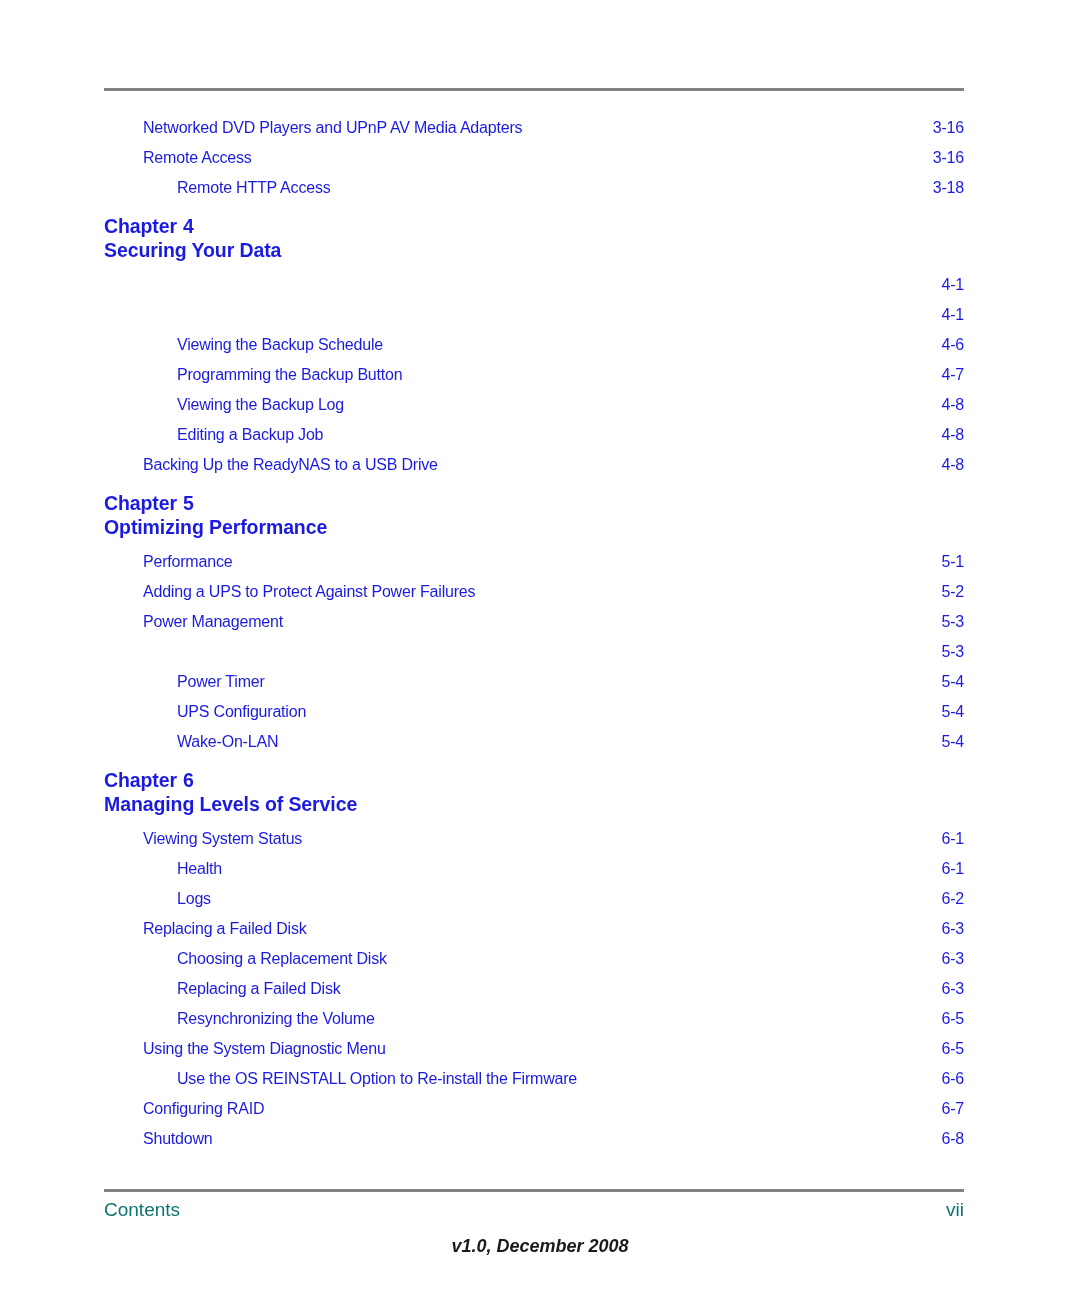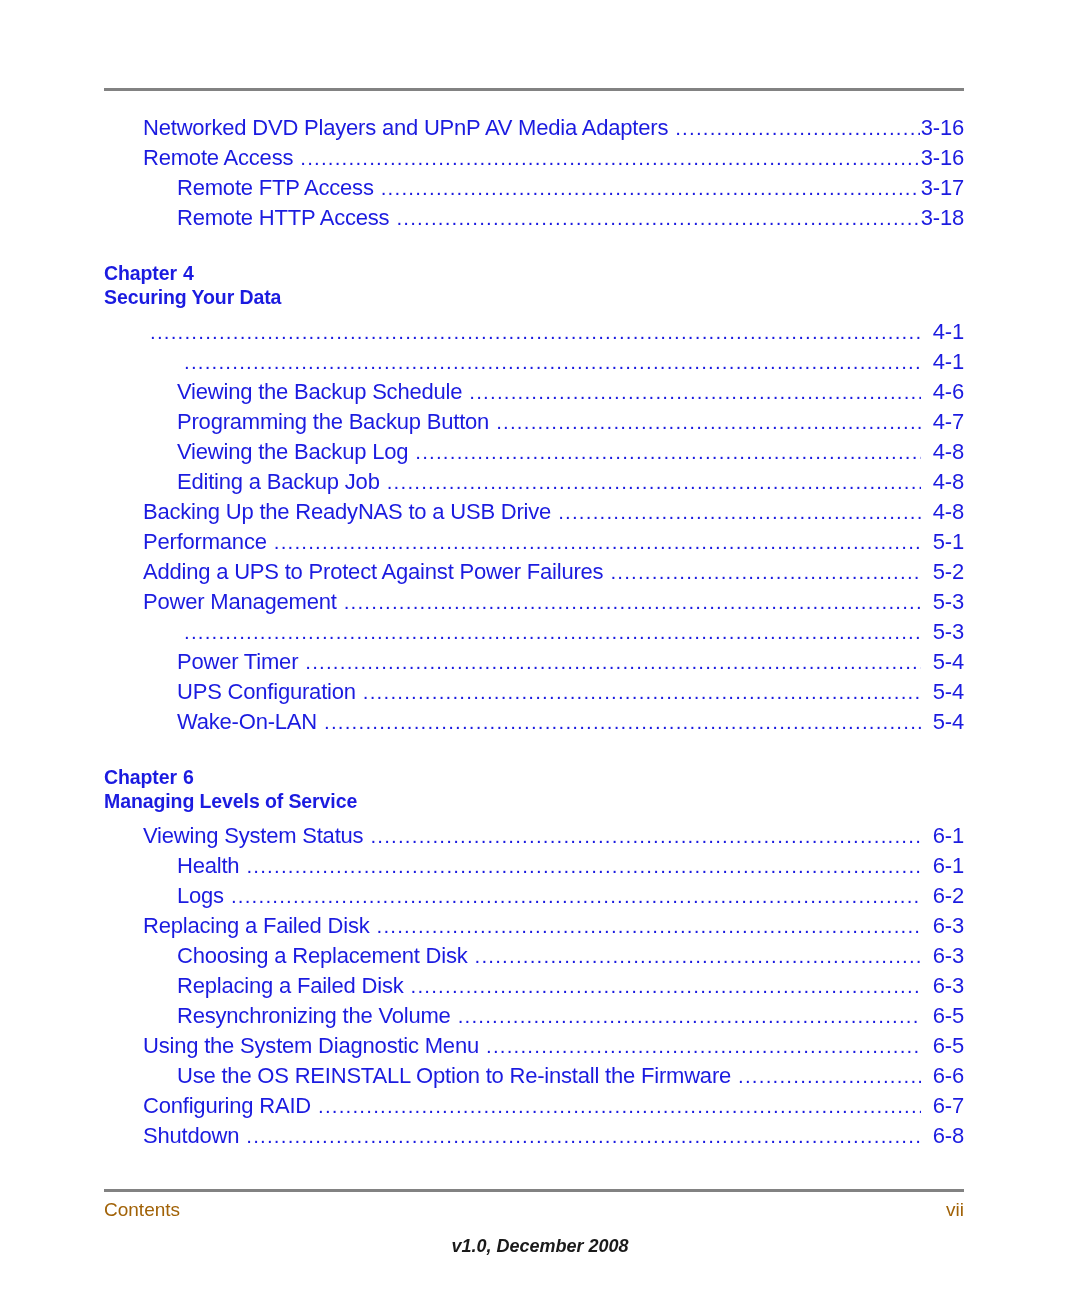--- a/index.html
+++ b/index.html
@@ -34,33 +34,33 @@
     top: 113px;
     width: 860px;
   }
 
   
   .chapter-head {
     color: #1b1be0;
     font-weight: bold;
     font-size: 19.5px;
     line-height: 24px;
-    margin-top: 28px;
+    margin-top: 11px;
     margin-bottom: 8px;
     letter-spacing: -0.1px;
   }
   .chapter-head .chap-line { white-space: nowrap; }
   .chapter-head .chap-num { margin-left: 6px; font-weight: bold; }
 
   
   .entry {
     display: flex;
     align-items: baseline;
     color: #1b1be0;
-    font-size: 22px;
+    font-size: 16px;
     line-height: 30px;
     height: 30px;
     white-space: nowrap;
     letter-spacing: -0.2px;
   }
   .entry.lvl1 { padding-left: 39px; }
   .entry.lvl2 { padding-left: 73px; }
 
   .entry .title { flex: 0 0 auto; }
 
@@ -89,21 +89,21 @@
 
   
   .footer-row {
     position: absolute;
     left: 104px;
     top: 1199px;
     width: 860px;
     display: flex;
     justify-content: space-between;
     align-items: baseline;
-    color: #a16207;
+    color: #0f766e;
     font-size: 19px;
   }
   .footer-version {
     position: absolute;
     left: 0;
     top: 1236px;
     width: 1080px;
     text-align: center;
     color: #1a1a1a;
     font-size: 18px;
@@ -123,25 +123,20 @@
         <span class="title">Networked DVD Players and UPnP AV Media Adapters</span>
         <span class="leader"></span>
         <span class="pageno">3-16</span>
       </div>
       <div class="entry lvl1">
         <span class="title">Remote Access</span>
         <span class="leader"></span>
         <span class="pageno">3-16</span>
       </div>
       <div class="entry lvl2">
-        <span class="title">Remote FTP Access</span>
-        <span class="leader"></span>
-        <span class="pageno">3-17</span>
-      </div>
-      <div class="entry lvl2">
         <span class="title">Remote HTTP Access</span>
         <span class="leader"></span>
         <span class="pageno">3-18</span>
       </div>
       <div class="chapter-head">
         <div class="chap-line"><span>Chapter</span><span class="chap-num">4</span></div>
         <div class="chap-line">Securing Your Data</div>
       </div>
       <div class="entry lvl1">
         <span class="leader"></span>
@@ -168,20 +163,24 @@
       </div>
       <div class="entry lvl2">
         <span class="title">Editing a Backup Job</span>
         <span class="leader"></span>
         <span class="pageno">4-8</span>
       </div>
       <div class="entry lvl1">
         <span class="title">Backing Up the ReadyNAS to a USB Drive</span>
         <span class="leader"></span>
         <span class="pageno">4-8</span>
+      </div>
+      <div class="chapter-head">
+        <div class="chap-line"><span>Chapter</span><span class="chap-num">5</span></div>
+        <div class="chap-line">Optimizing Performance</div>
       </div>
       <div class="entry lvl1">
         <span class="title">Performance</span>
         <span class="leader"></span>
         <span class="pageno">5-1</span>
       </div>
       <div class="entry lvl1">
         <span class="title">Adding a UPS to Protect Against Power Failures</span>
         <span class="leader"></span>
         <span class="pageno">5-2</span>

